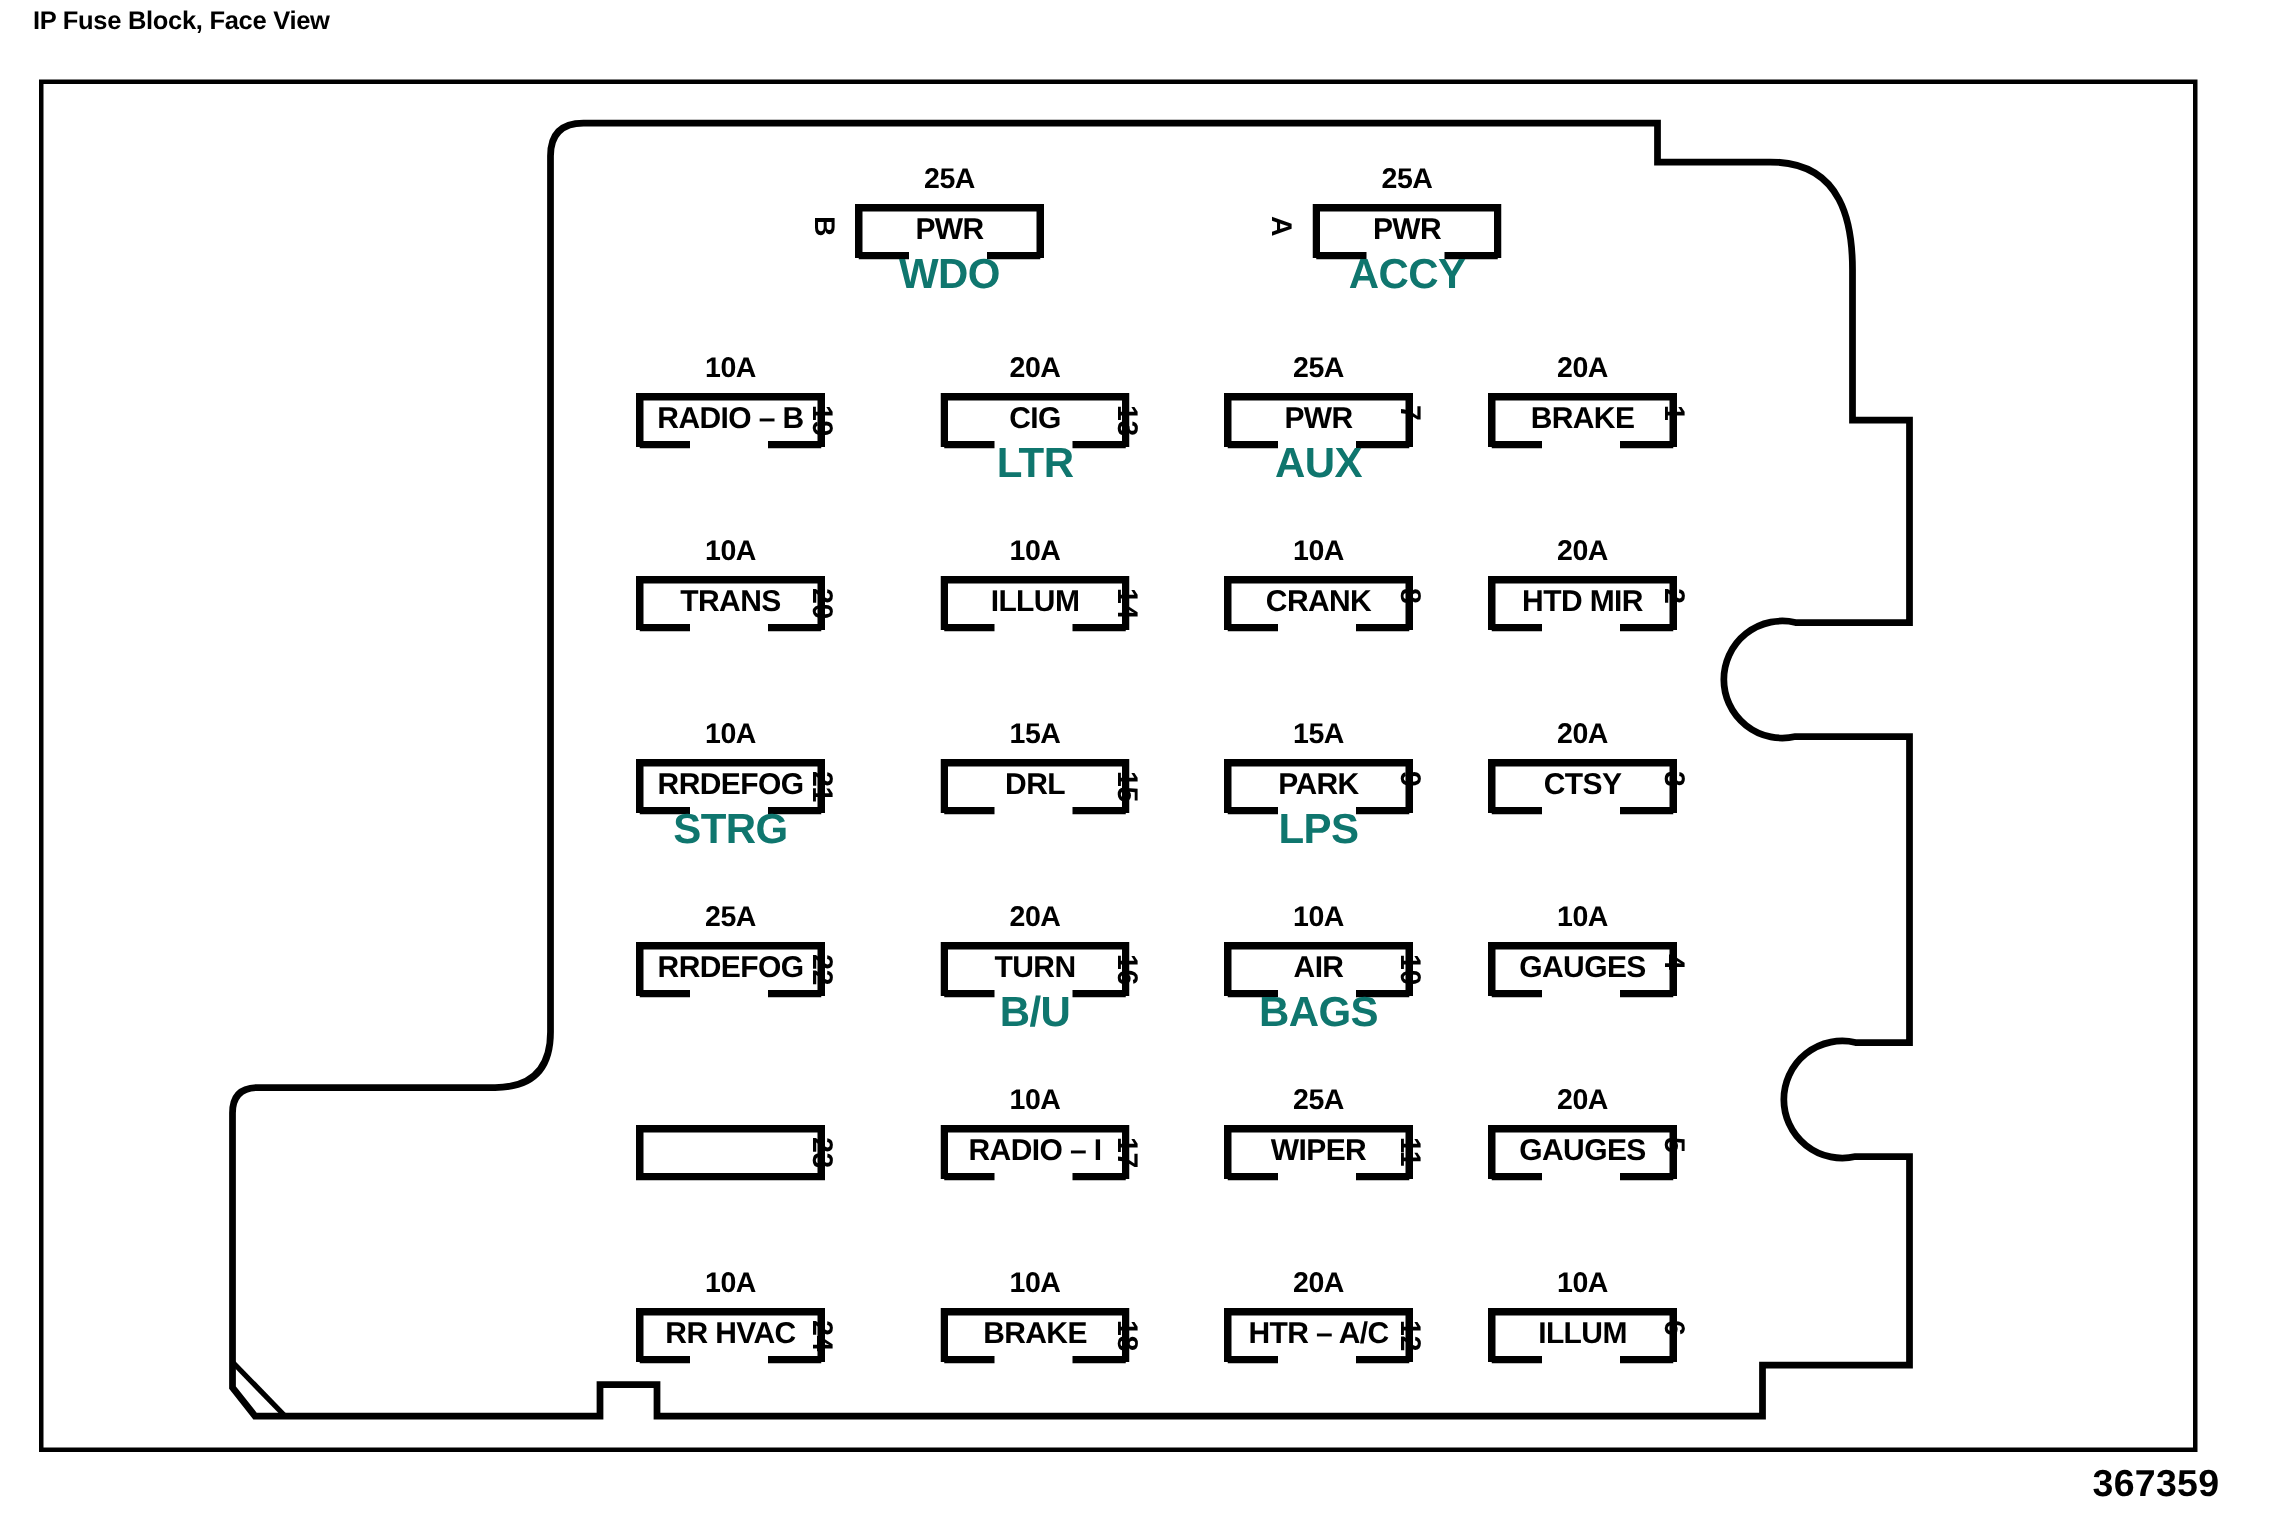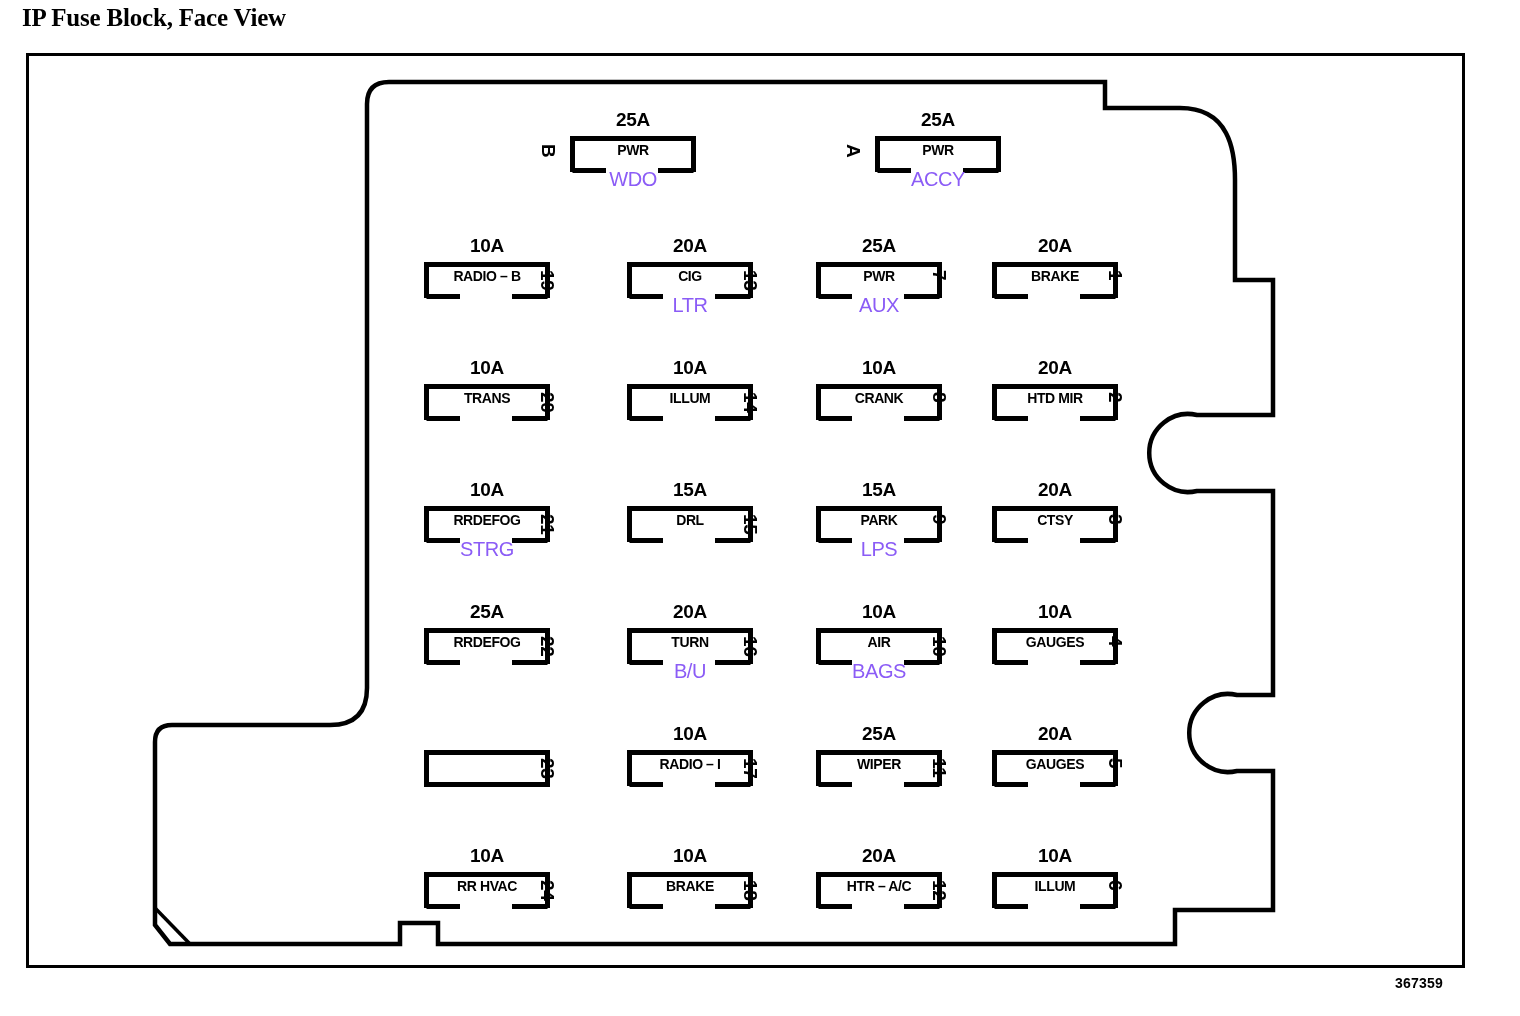--- a/index.html
+++ b/index.html
@@ -14,26 +14,25 @@
     height: 1016px;
     background: #ffffff;
     overflow: hidden;
   }
 
   
   #title {
     position: absolute;
     left: 22px;
     top: 4px;
-    font-size: 25px;
+    font-size: 17px;
     font-weight: bold;
     letter-spacing: -0.2px;
     color: #000;
     white-space: nowrap;
-    font-family: Liberation Serif, serif;
   }
 
   
   #outer-frame {
     position: absolute;
     left: 26px;
     top: 53px;
     width: 1439px;
     height: 915px;
     border: 3px solid #000;
@@ -68,35 +67,35 @@
   .fuse .outline {
     position: absolute;
     left: 0; top: 0;
     width: 126px; height: 37px;
   }
   .fuse .name1 {
     position: absolute;
     left: -4px; right: -4px;
     top: 7px;
     text-align: center;
-    font-size: 14px;
+    font-size: 20px;
     font-weight: bold;
     color: #000;
     letter-spacing: -0.4px;
     line-height: 1;
     white-space: nowrap;
   }
   .fuse .name2 {
     position: absolute;
     left: -4px; right: -4px;
     top: 33px;
     text-align: center;
-    font-size: 20px;
-    font-weight: normal;
-    color: #8b5cf6;
+    font-size: 28px;
+    font-weight: bold;
+    color: #0f766e;
     letter-spacing: -0.4px;
     line-height: 1;
     white-space: nowrap;
   }
   
   .fuse .idx {
     position: absolute;
     left: 134px;
     top: 8px;
     font-size: 19px;
@@ -119,21 +118,21 @@
     transform-origin: left top;
     white-space: nowrap;
     letter-spacing: -0.3px;
   }
 
   
   #fig-number {
     position: absolute;
     left: 1395px;
     top: 975px;
-    font-size: 14px;
+    font-size: 25px;
     font-weight: bold;
     color: #000;
     letter-spacing: 0.2px;
   }
 </style>
 </head>
 <body>
 
 <div id="page">
 

